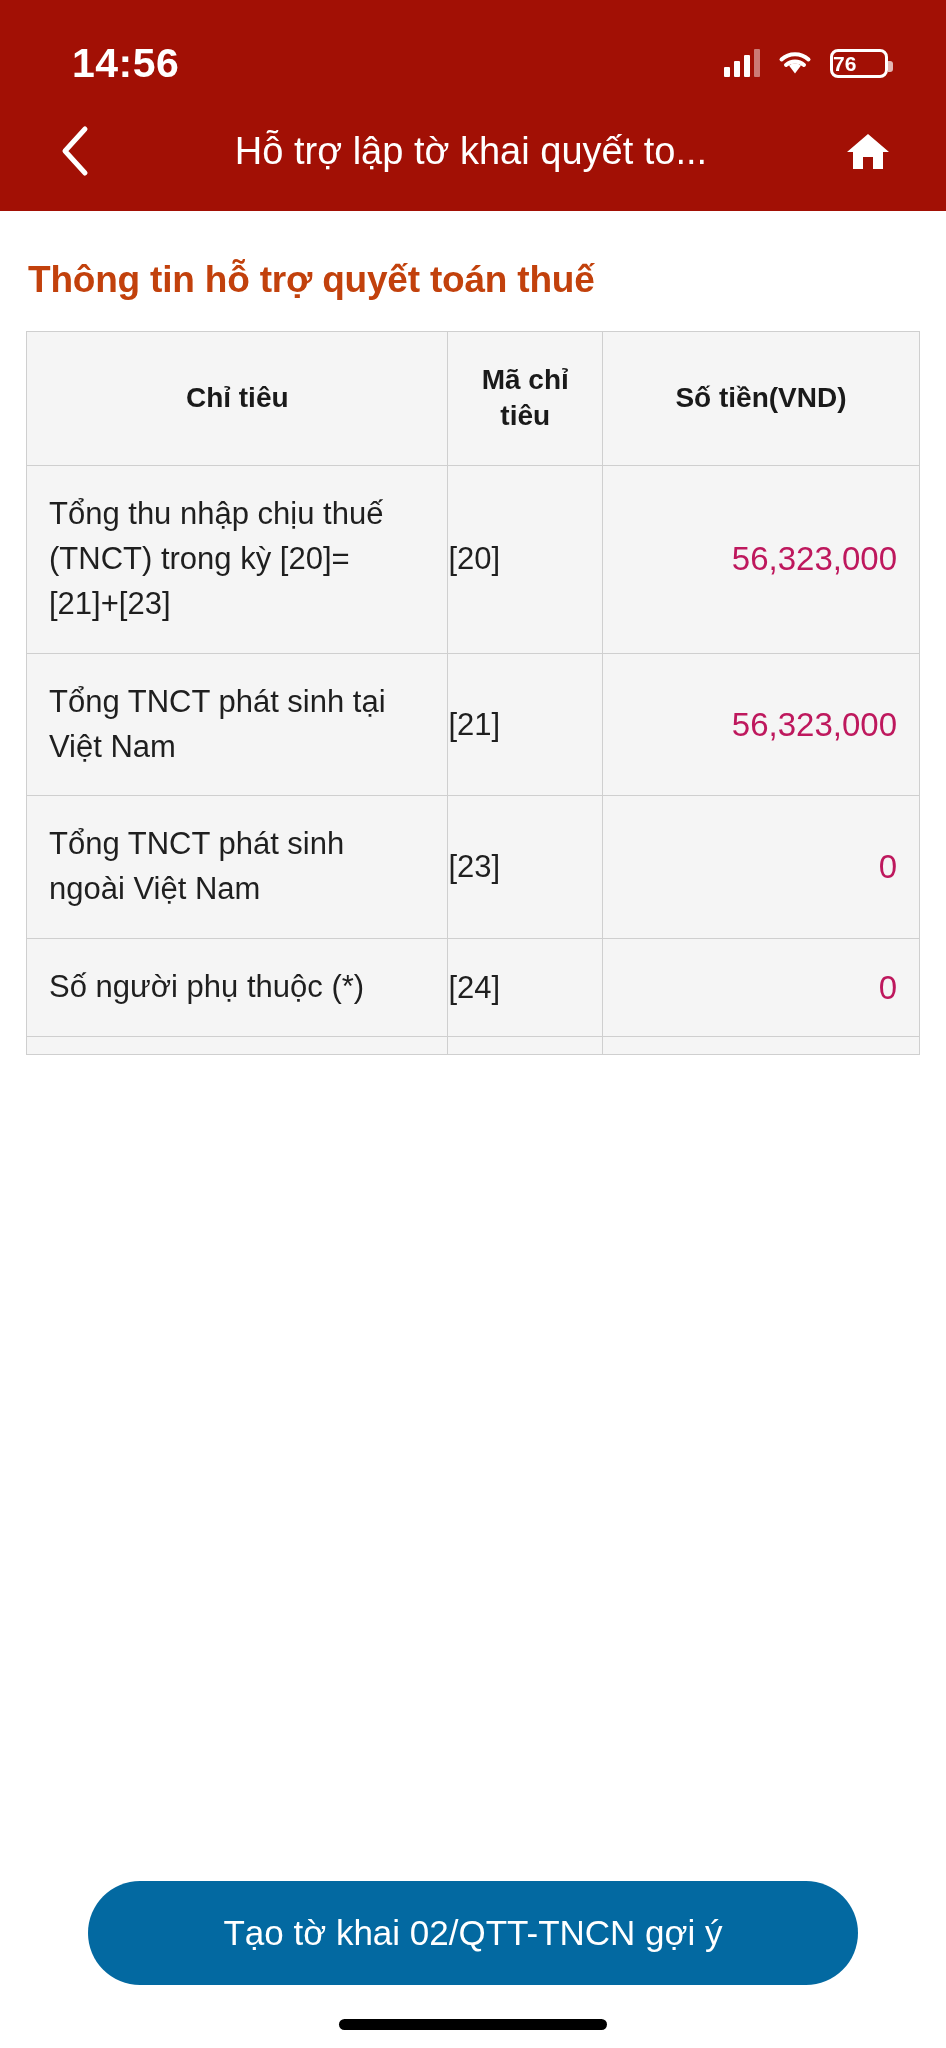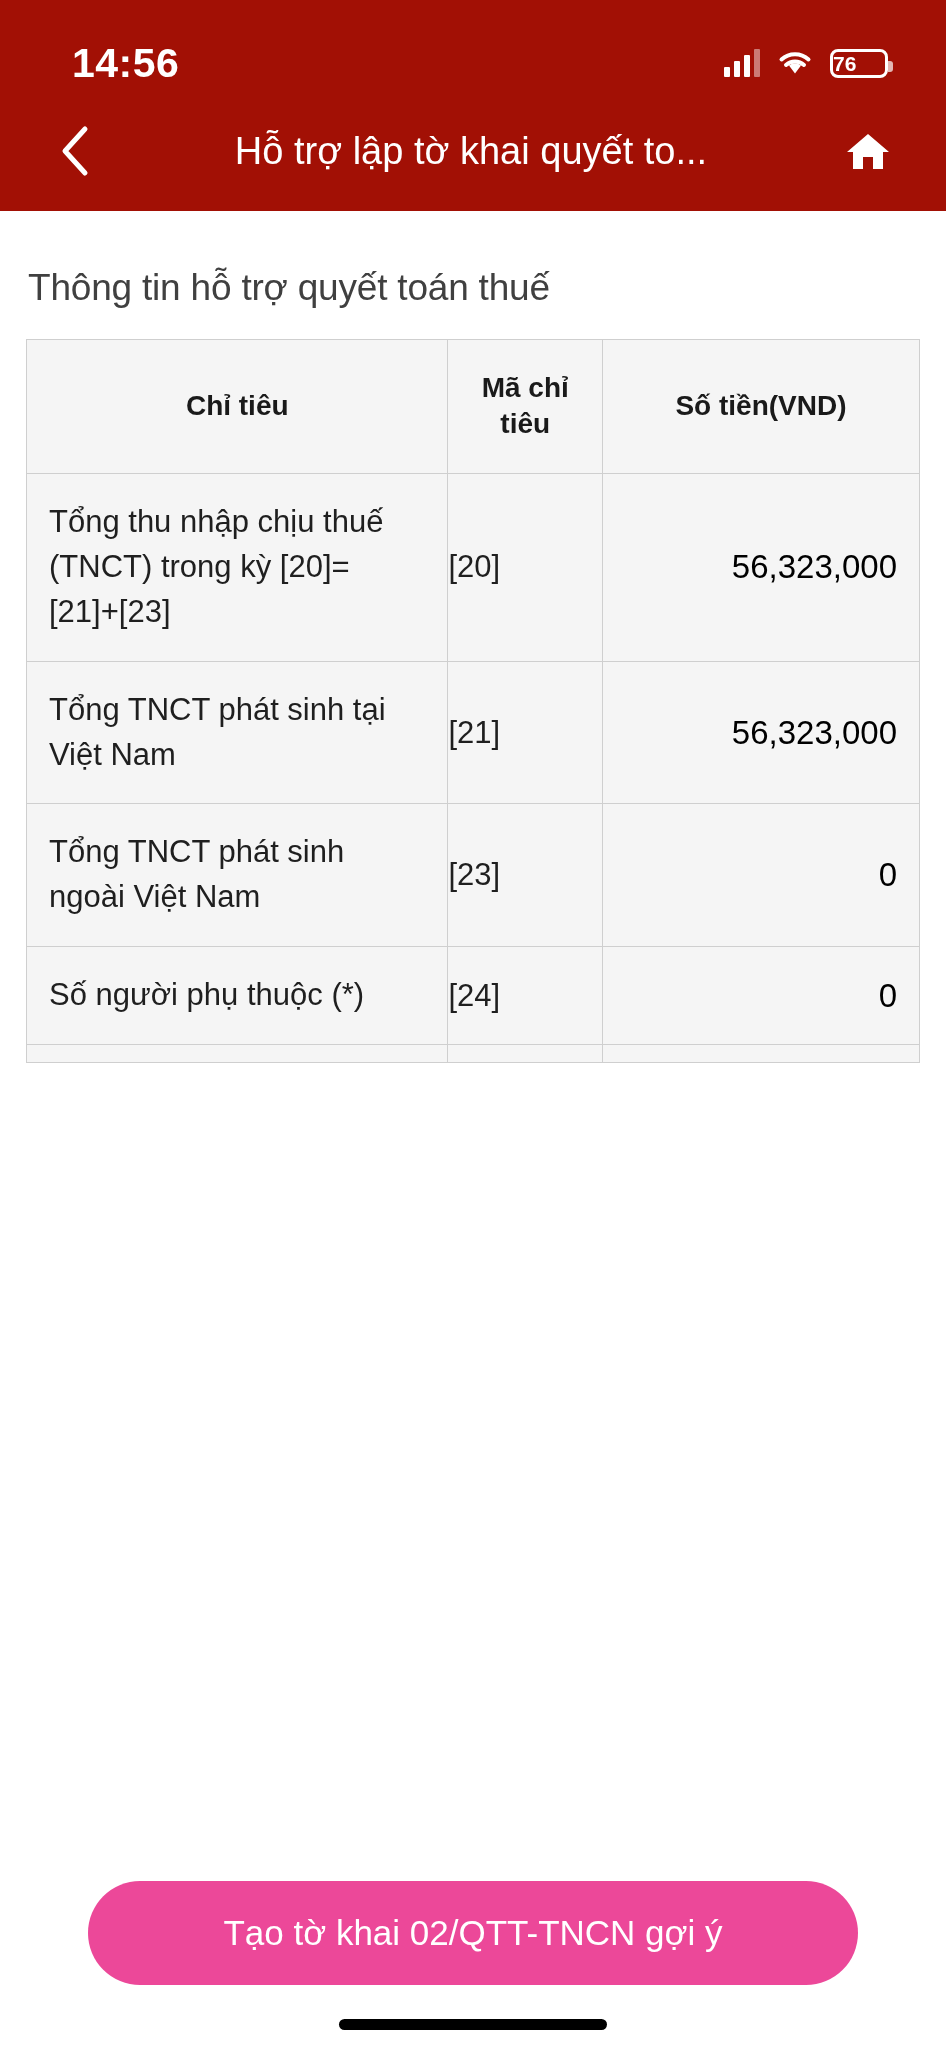--- a/index.html
+++ b/index.html
@@ -10,21 +10,20 @@
     font-family: "Liberation Sans", sans-serif;
     overflow: hidden;
   }
   .phone {
     position: relative;
     width: 946px;
     height: 2048px;
     background: #ffffff;
     display: flex;
     flex-direction: column;
-    gap: 8px;
   }
 
   
   .topbar {
     background: #a21005;
     color: #ffffff;
     padding-top: 30px;
     flex: 0 0 auto;
   }
   .statusbar {
@@ -115,22 +114,22 @@
   
   .content {
     flex: 1 1 auto;
     overflow: hidden;
     padding: 0 26px;
     background: #ffffff;
     position: relative;
   }
   .section-title {
     font-size: 37px;
-    font-weight: 400;
-    color: #404040;
+    font-weight: 700;
+    color: #c2410c;
     margin: 48px 0 30px 2px;
     letter-spacing: -0.2px;
   }
 
   table.info-table {
     width: 100%;
     border-collapse: collapse;
     table-layout: fixed;
   }
   table.info-table th,
@@ -158,39 +157,39 @@
     line-height: 1.45;
     text-align: left;
   }
   td.code {
     font-size: 31px;
     color: #1f1f1f;
     text-align: left;
   }
   td.amount {
     font-size: 33px;
-    color: #000000;
+    color: #be185d;
     text-align: right;
     padding-right: 22px;
   }
 
   
   .bottom-bar {
     position: absolute;
     left: 0; right: 0; bottom: 0;
     background: #ffffff;
     padding: 26px 0 18px 0;
     flex: 0 0 auto;
   }
   .cta-button {
     display: block;
     margin: 8px auto;
     width: 770px;
     height: 104px;
-    background: #ec4899;
+    background: #0369a1;
     color: #ffffff;
     border: none;
     border-radius: 52px;
     font-family: "Liberation Sans", sans-serif;
     font-size: 35px;
     cursor: pointer;
   }
   .home-indicator {
     width: 268px;
     height: 11px;

